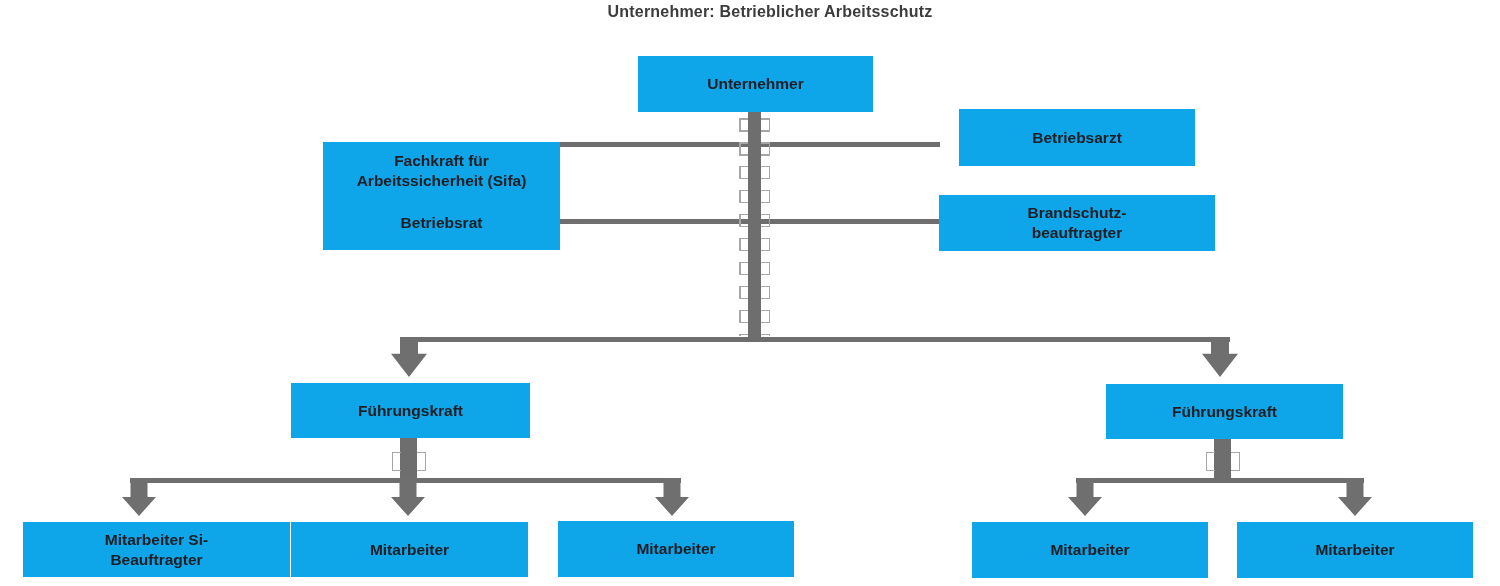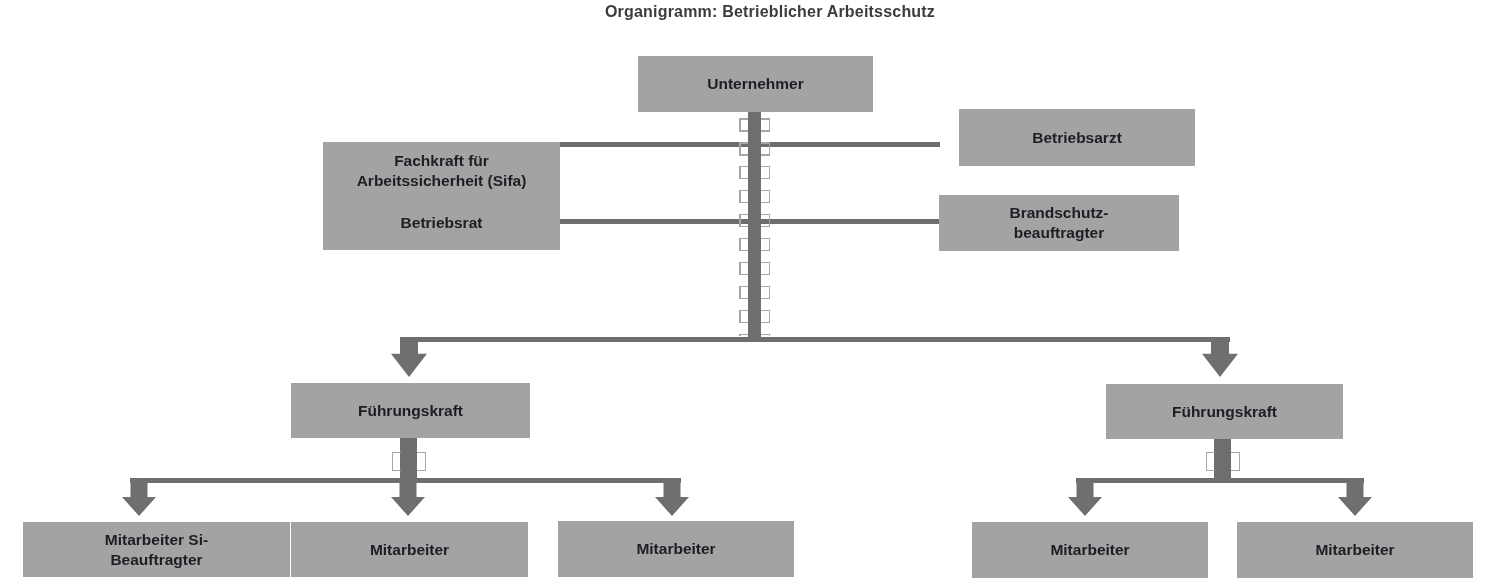--- a/index.html
+++ b/index.html
@@ -13,21 +13,21 @@
   .title{
     position:absolute;
     left:588px;top:3px;width:364px;
     text-align:center;
     font-size:16px;font-weight:bold;
     color:#3c3c3c;
     letter-spacing:.2px;
   }
   .node{
     position:absolute;
-    background:#a3a3a3;
+    background:#0ea5e9;
     display:flex;align-items:center;justify-content:center;
     text-align:center;
     font-size:15.5px;font-weight:bold;line-height:20px;
     color:#1c1e24;
     white-space:pre-line;
   }
   .hline,.vline{position:absolute;background:#6e6e6e;}
   
   .ladder{
     position:absolute;width:9px;
@@ -50,21 +50,21 @@
     clip-path:polygon(25% 0,75% 0,75% 42%,100% 42%,50% 100%,0 42%,25% 42%);
   }
   .arrow.big{width:36px;height:40px;}
   .arrow.small{width:34px;height:38px;clip-path:polygon(25% 0,75% 0,75% 50%,100% 50%,50% 100%,0 50%,25% 50%);}
 </style>
 </head>
 <body>
 
 <div class="canvas">
 
-  <div class="title">Organigramm: Betrieblicher Arbeitsschutz</div>
+  <div class="title">Unternehmer: Betrieblicher Arbeitsschutz</div>
 
   <div class="hline" style="left:560px;top:142px;width:380px;height:5px;"></div>
   <div class="hline" style="left:560px;top:219px;width:380px;height:5px;"></div>
 
   <div class="vline" style="left:748px;top:112px;width:13px;height:230px;"></div>
   <div class="ladder left" style="left:739px;top:118px;height:218px;"></div>
   <div class="ladder right" style="left:761px;top:118px;height:218px;"></div>
 
   <div class="hline" style="left:400px;top:337px;width:830px;height:5px;"></div>
   <div class="arrow big" style="left:391px;top:337px;"></div>
@@ -85,21 +85,21 @@
   <div class="arrow small" style="left:1068px;top:478px;"></div>
   <div class="arrow small" style="left:1338px;top:478px;"></div>
 
   <div class="node" style="left:638px;top:56px;width:235px;height:56px;"><span>Unternehmer</span></div>
 
   <div class="node" style="left:323px;top:110px;width:237px;height:57px;margin-top:32px;"><span>Fachkraft für
 Arbeitssicherheit (Sifa)</span></div>
   <div class="node" style="left:959px;top:109px;width:236px;height:57px;"><span>Betriebsarzt</span></div>
 
   <div class="node" style="left:323px;top:195px;width:237px;height:55px;"><span>Betriebsrat</span></div>
-  <div class="node" style="left:939px;top:195px;width:240px;height:56px;"><span>Brandschutz-
+  <div class="node" style="left:939px;top:195px;width:276px;height:56px;"><span>Brandschutz-
 beauftragter</span></div>
 
   <div class="node" style="left:291px;top:383px;width:239px;height:55px;"><span>Führungskraft</span></div>
   <div class="node" style="left:1106px;top:384px;width:237px;height:55px;"><span>Führungskraft</span></div>
 
   <div class="node" style="left:23px;top:522px;width:267px;height:55px;"><span>Mitarbeiter Si-
 Beauftragter</span></div>
   <div class="node" style="left:291px;top:522px;width:237px;height:55px;"><span>Mitarbeiter</span></div>
   <div class="node" style="left:558px;top:521px;width:236px;height:56px;"><span>Mitarbeiter</span></div>
   <div class="node" style="left:972px;top:522px;width:236px;height:56px;"><span>Mitarbeiter</span></div>

